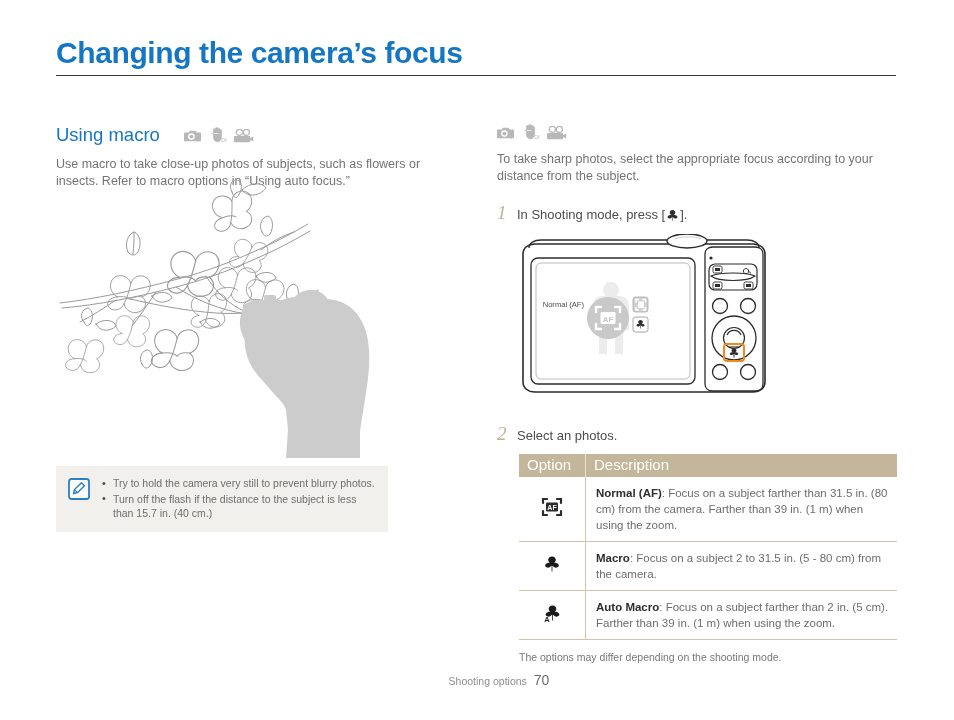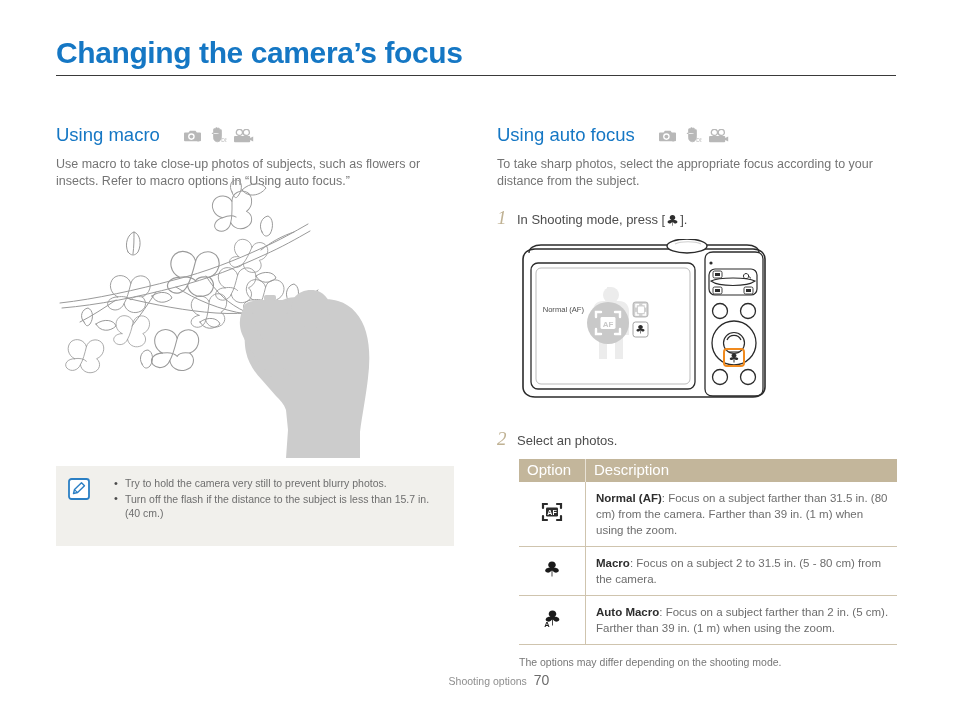--- a/index.html
+++ b/index.html
@@ -99,27 +99,26 @@
     top: 180px;
     width: 410px;
     height: 280px;
   }
 
   
   .note-box {
     position: absolute;
     left: 56px;
     top: 466px;
-    width: 398px;
+    width: 332px;
     height: 56px;
     background: #f1f0ec;
     display: flex;
     align-items: flex-start;
-    padding: 10px 0 14px 0;
-    gap: 12px;
+    padding: 10px 0 0 0;
   }
   .note-icon-wrap {
     width: 46px;
     display: flex;
     justify-content: center;
     padding-top: 2px;
   }
   .note-list {
     margin: 0;
     padding: 0;
@@ -412,21 +411,20 @@
       </svg>
     </div>
     <ul class="note-list">
       <li>Try to hold the camera very still to prevent blurry photos.</li>
       <li>Turn off the flash if the distance to the subject is less than 15.7 in. (40 cm.)</li>
     </ul>
   </div>
 
   <div class="col-right">
     <div class="section-head">
-      <div class="section-title">Using auto focus</div>
       <div class="mode-icons">
         <svg class="mode-icon" width="19" height="15" viewBox="0 0 19 15">
           <path d="M1 4.5 h3.6 l1.3-1.8 h5.6 l1.3 1.8 H16 a1 1 0 0 1 1 1 v6.8 a1 1 0 0 1-1 1 H1 a1 1 0 0 1-1-1 V5.5 a1 1 0 0 1 1-1 z" fill="#b8b8b8"></path>
           <circle cx="7.4" cy="8.6" r="3.3" fill="#ffffff"></circle>
           <circle cx="7.4" cy="8.6" r="1.9" fill="#b8b8b8"></circle>
           <text x="13.3" y="13.6" font-size="6.2" font-family="Liberation Sans, sans-serif" fill="#b8b8b8">P</text>
         </svg>
         <svg class="mode-icon" width="17" height="16" viewBox="0 0 17 16">
           <path d="M3.5 6.2 V2.6 a1 1 0 0 1 2 0 V6 M5.5 6 V1.6 a1 1 0 0 1 2 0 V6 M7.5 6 V2 a1 1 0 0 1 2 0 V6.4 M9.5 6.4 V3.4 a1 1 0 0 1 2 0 V9.4 c0 3-1.6 5.4-4 5.4 -2.4 0-4-1.8-4-4.2 V7.2 c0-1.2-1.5-1.6-1.5-0.2" fill="#b8b8b8" stroke="#b8b8b8" stroke-width="0.7"></path>
           <text x="11.2" y="15" font-size="5" font-family="Liberation Sans, sans-serif" fill="#b8b8b8">DIS</text>

